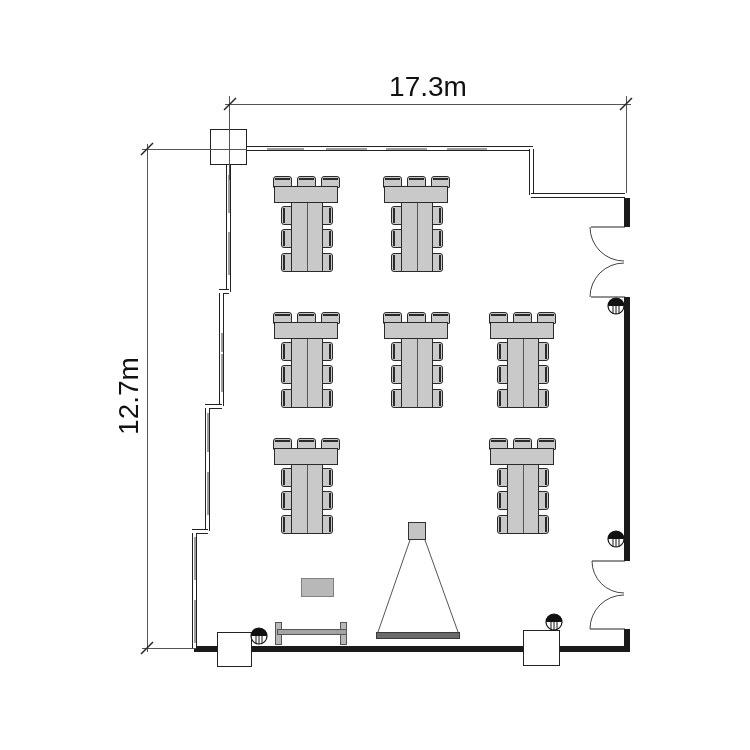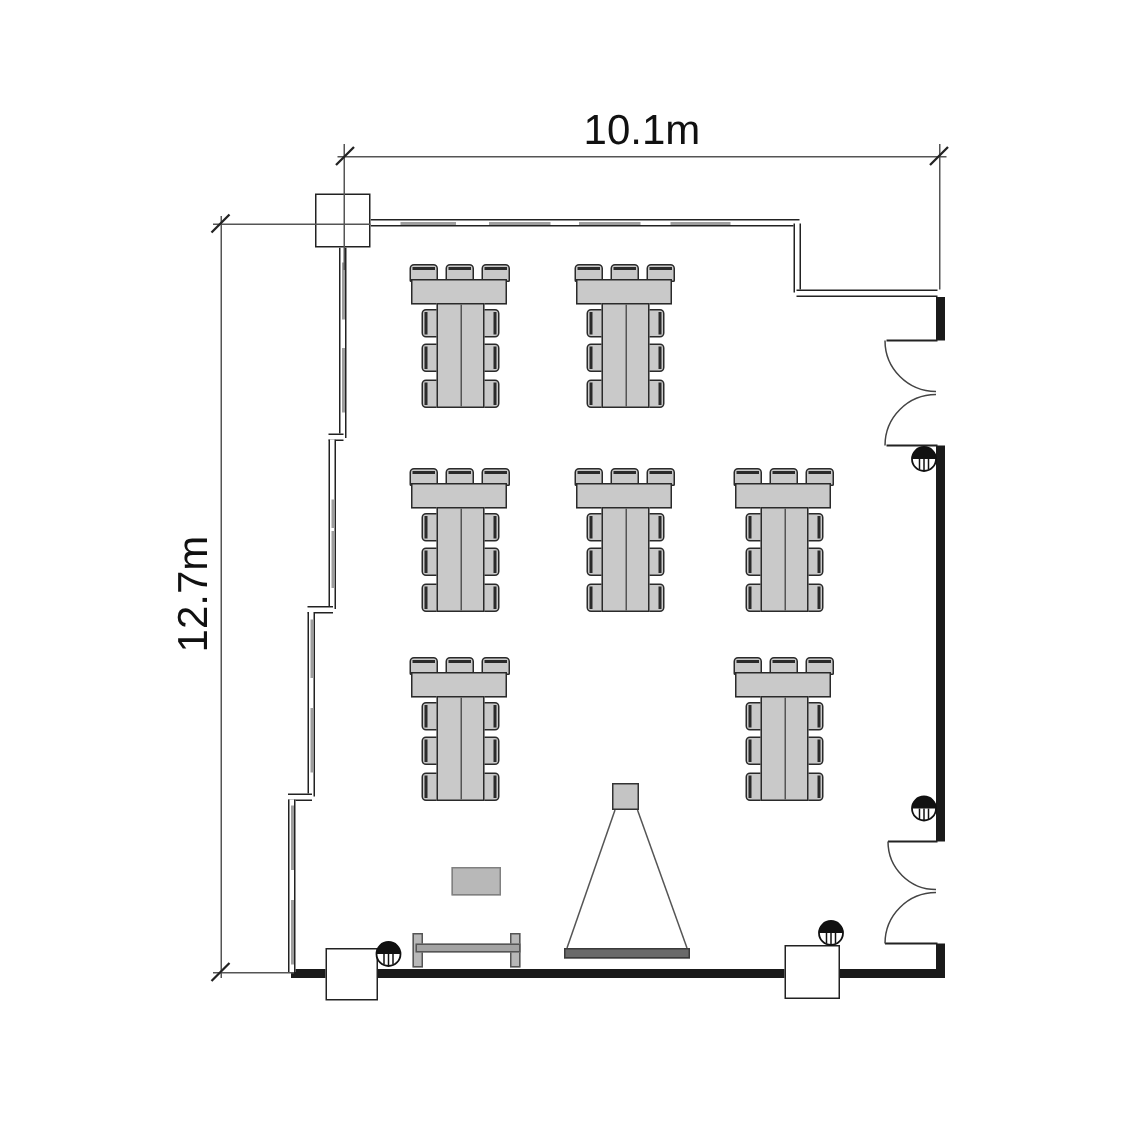--- a/index.html
+++ b/index.html
@@ -80,21 +80,21 @@
   <div class="column" style="left:210px;top:129px;width:37px;height:36px"></div>
   <div class="column" style="left:217px;top:632px;width:35px;height:35px"></div>
   <div class="column" style="left:523px;top:630px;width:37px;height:36px"></div>
 
   <div class="dim-line" style="left:225px;top:104px;width:406px;height:1px"></div>
   <div class="dim-line" style="left:229px;top:96px;width:1px;height:84px"></div>
   <div class="dim-line" style="left:626px;top:96px;width:1px;height:97px"></div>
   <div class="dim-line" style="left:147px;top:144px;width:1px;height:508px"></div>
   <div class="dim-line" style="left:142px;top:149px;width:105px;height:1px"></div>
   <div class="dim-line" style="left:142px;top:648px;width:54px;height:1px"></div>
-  <div class="dim-label" style="left:348px;top:72px;width:160px">10.1m</div>
+  <div class="dim-label" style="left:348px;top:72px;width:160px">17.3m</div>
   <div class="dim-label" style="left:49px;top:381px;width:160px;height:30px;transform:rotate(-90deg)">12.7m</div>
 
   <div class="abs" style="left:0;top:0" id="table-groups">
       <div class="tgroup" style="left: 273px; top: 176px;">
     <div class="chair ct" style="left:0"></div>
     <div class="chair ct" style="left:24px"></div>
     <div class="chair ct" style="left:48px"></div>
     <div class="chair cl" style="top:30px"></div>
     <div class="chair cl" style="top:53px"></div>
     <div class="chair cl" style="top:77px"></div>

